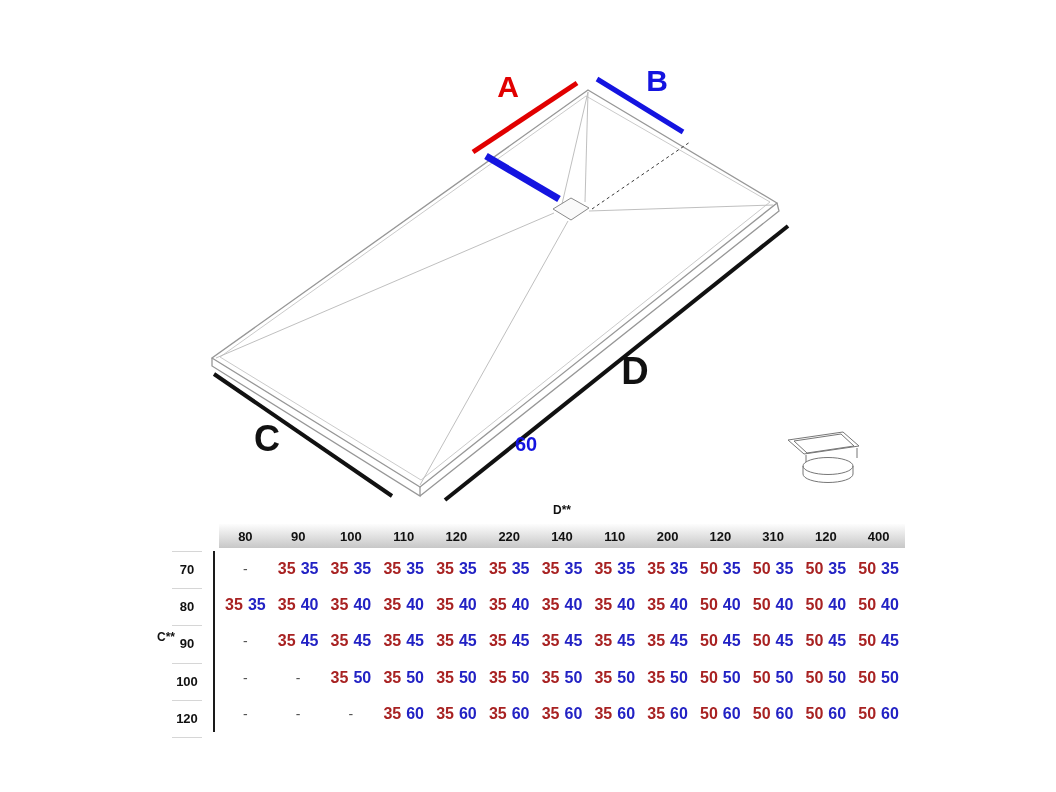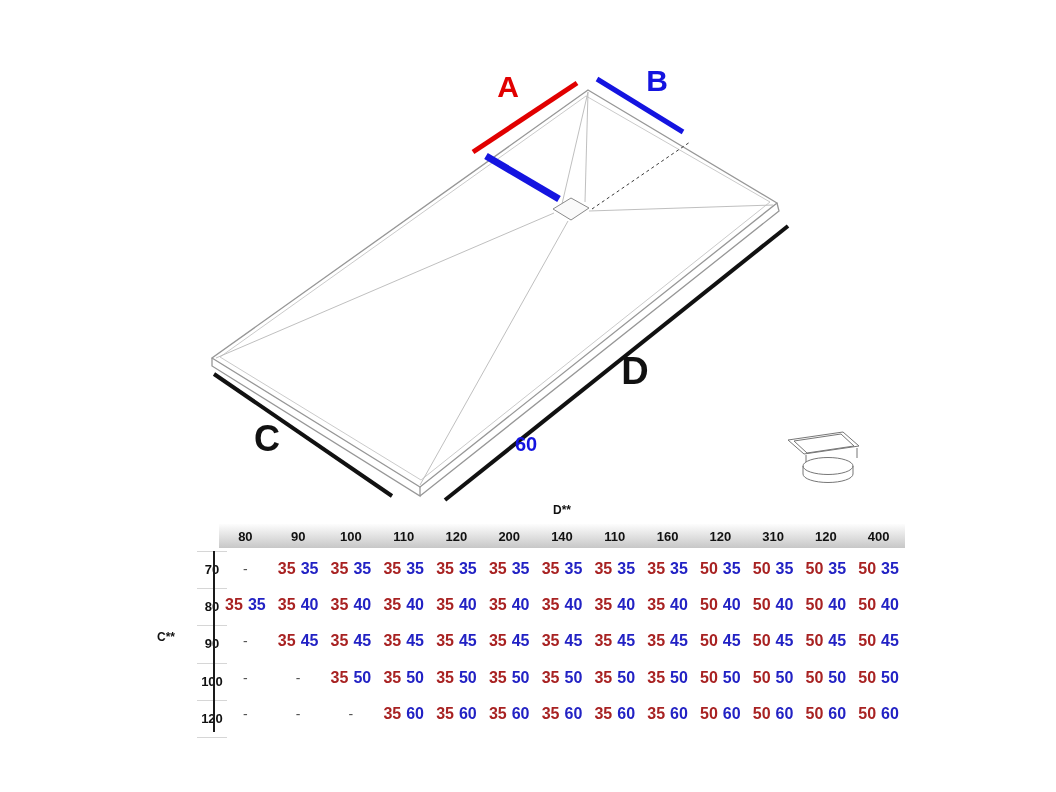--- a/index.html
+++ b/index.html
@@ -27,21 +27,21 @@
 
   
   .dheader{position:absolute;left:219px;top:503px;width:686px;text-align:center;
            font-size:12px;font-weight:bold;color:#111;}
   .colheaders{position:absolute;left:219px;top:524px;width:686px;height:24px;
               display:grid;grid-template-columns:repeat(13,1fr);align-items:center;
               background:linear-gradient(#fdfdfd,#c7c7c7);}
   .colh{text-align:center;font-size:13px;font-weight:bold;color:#111;}
   .cheader{position:absolute;left:150px;top:630px;width:32px;text-align:center;
            font-size:12px;font-weight:bold;color:#111;}
-  .rowlabels{position:absolute;left:197px;top:551px;width:30px;}
+  .rowlabels{position:absolute;left:172px;top:551px;width:30px;}
   .rowlabel{height:36.2px;line-height:36.2px;text-align:center;font-size:13px;
             font-weight:bold;color:#111;border-bottom:1px solid #d6d6d6;}
   .rowlabel:first-child{border-top:1px solid #d6d6d6;}
   .vline{position:absolute;left:213px;top:551px;height:181px;border-left:2px solid #1a1a1a;}
   .tbody{position:absolute;left:219px;top:551px;width:686px;}
   .trow{display:grid;grid-template-columns:repeat(13,1fr);height:36.2px;}
   .tcell{display:flex;align-items:center;justify-content:center;gap:5px;
          font-size:16px;font-weight:bold;}
   .vA{color:var(--red);}
   .vB{color:var(--blue);}
@@ -91,24 +91,24 @@
     </g>
   </svg>
 
   <div class="dheader">D**</div>
   <div class="colheaders" id="col-headers">
       <span class="colh">80</span>
       <span class="colh">90</span>
       <span class="colh">100</span>
       <span class="colh">110</span>
       <span class="colh">120</span>
-      <span class="colh">200</span>
+      <span class="colh">220</span>
       <span class="colh">140</span>
       <span class="colh">110</span>
-      <span class="colh">160</span>
+      <span class="colh">200</span>
       <span class="colh">120</span>
       <span class="colh">310</span>
       <span class="colh">120</span>
       <span class="colh">400</span>
     </div>
   <div class="cheader">C**</div>
   <div class="rowlabels" id="row-labels">
       <div class="rowlabel">70</div>
       <div class="rowlabel">80</div>
       <div class="rowlabel">90</div>

